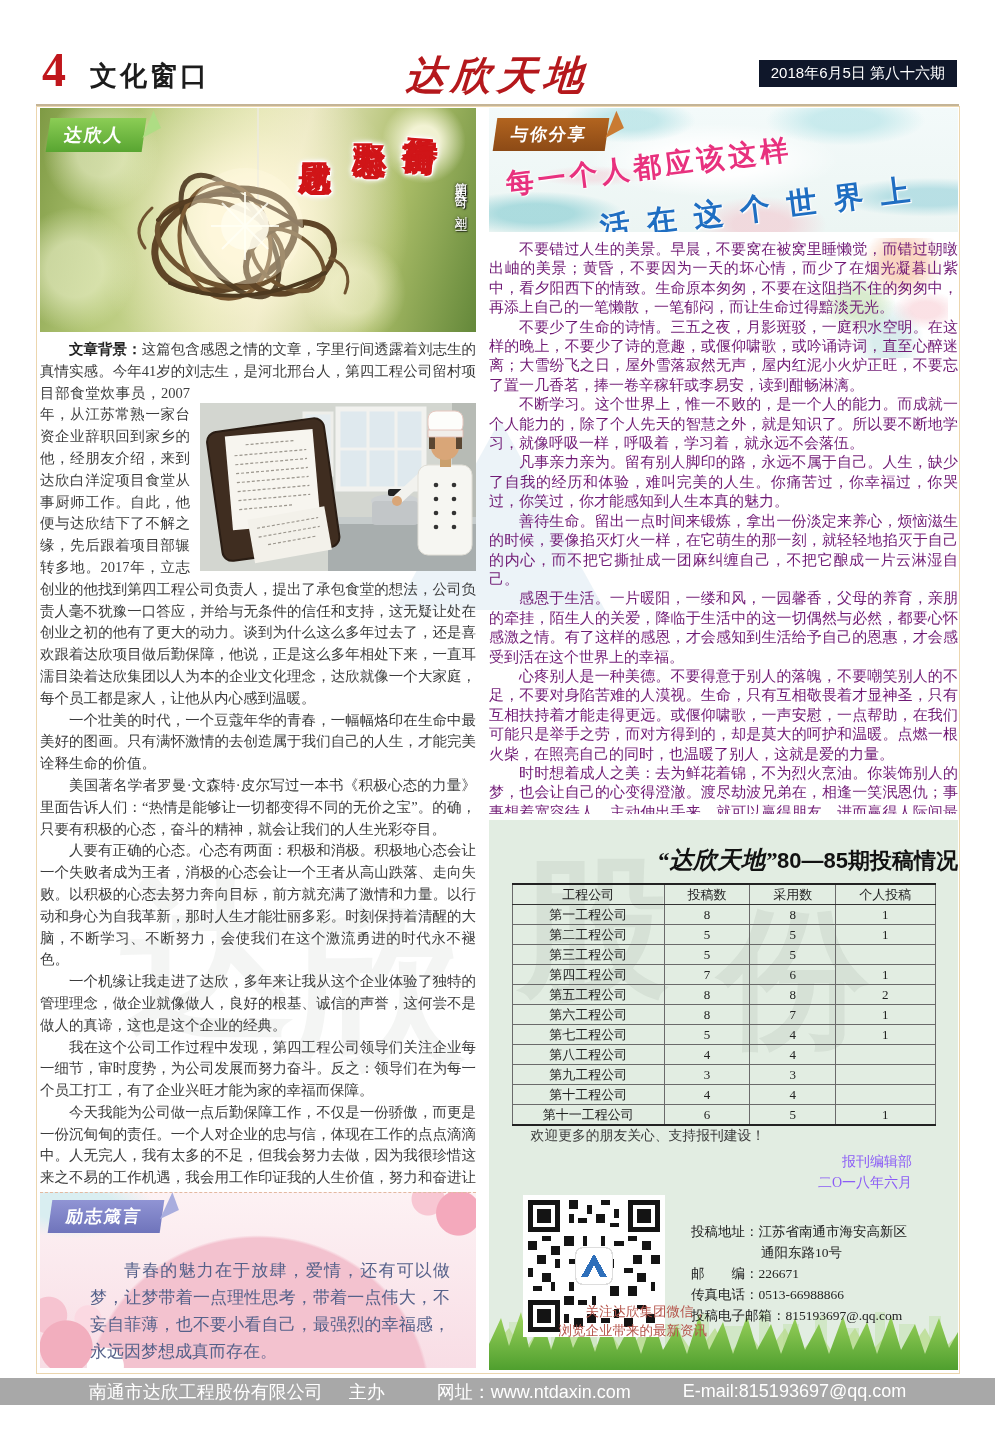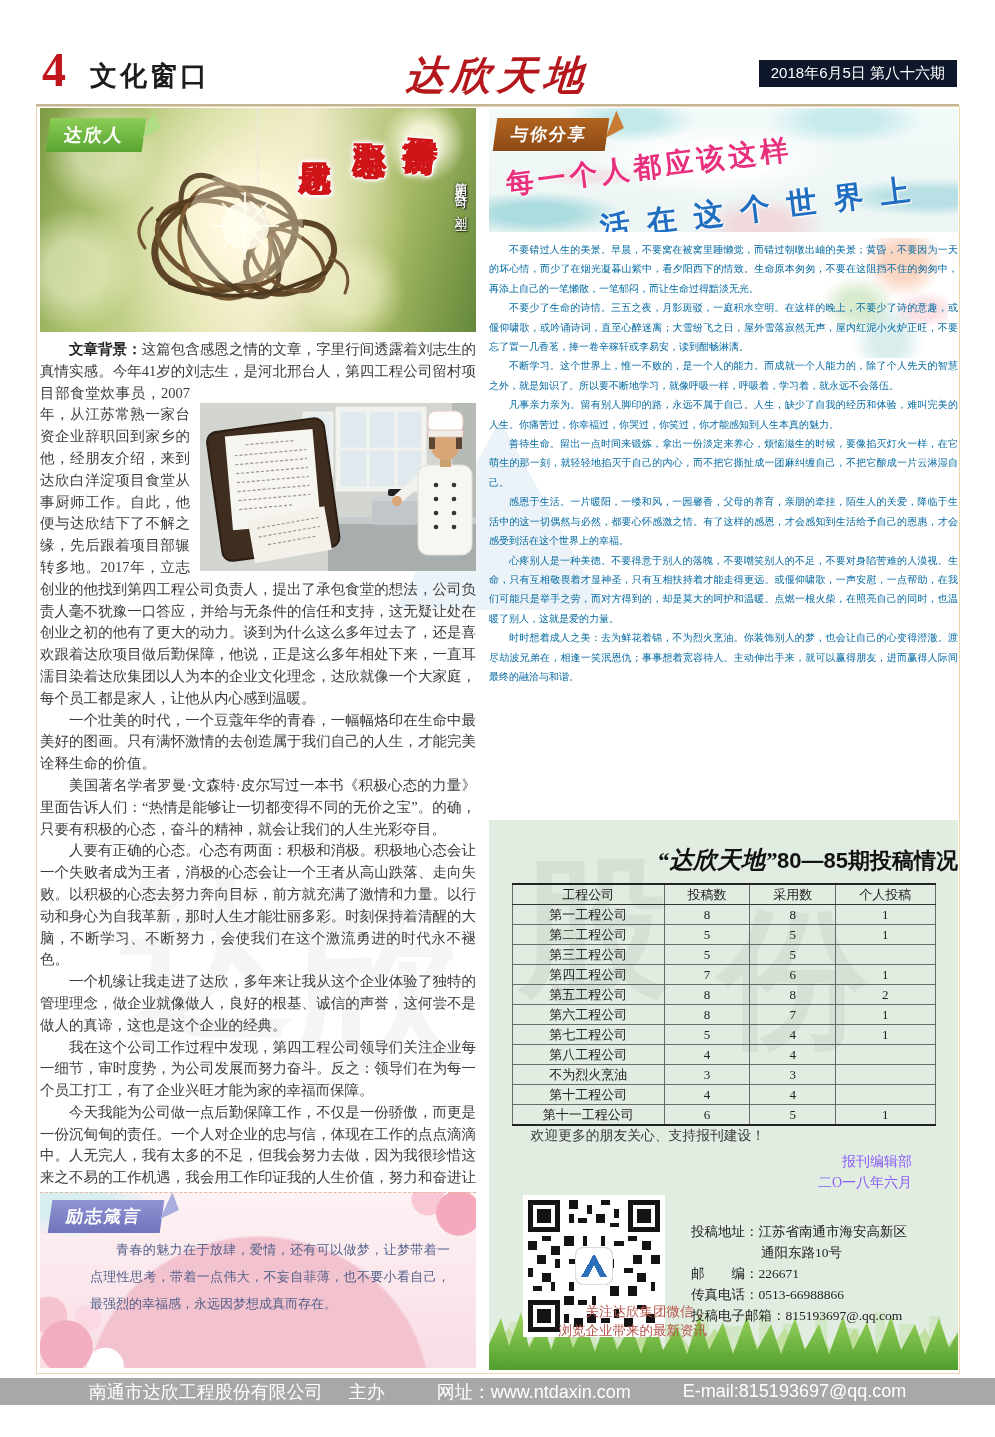--- a/index.html
+++ b/index.html
@@ -62,42 +62,42 @@
       radial-gradient(circle at 6% 88%, #f2aebe 0 26px, rgba(242,174,190,0) 27px),
       radial-gradient(circle at 15% 99%, #ffffff 0 18px, rgba(255,255,255,0) 19px),
       radial-gradient(circle at 2% 70%, #f6c3d0 0 18px, rgba(246,195,208,0) 19px),
       radial-gradient(circle at 11% 72%, #fbd9e2 0 13px, rgba(251,217,226,0) 14px),
       radial-gradient(circle at 96% 12%, #f4a9bc 0 22px, rgba(244,169,188,0) 23px),
       radial-gradient(circle at 89% 4%, #f8c7d3 0 16px, rgba(248,199,211,0) 17px),
       radial-gradient(ellipse at 50% 118%, #f3c2cf 0 55%, rgba(243,194,207,0) 56%),
       radial-gradient(ellipse at 8% 8%, #d9eef1 0 40px, rgba(217,238,241,0) 80px),
       linear-gradient(#fdf2f4,#f8dde5);}
   .motto:before{content:"";position:absolute;left:0;right:0;top:0;border-top:1px dashed #e3b9a0;}
-  .motto-text{padding:44px 26px 0 50px;font-size:13px;line-height:27px;color:#55618a;
+  .motto-text{padding:65px 26px 0 50px;font-size:17px;line-height:27px;color:#55618a;
      text-align:justify;text-indent:2em;}
   
   #right-col{position:absolute;left:489px;top:108px;width:469px;height:1262px;z-index:1;}
   .share-header{position:relative;width:469px;height:124px;overflow:hidden;
      background:
       radial-gradient(ellipse at 10% 85%, rgba(118,198,205,.55) 0 38px, transparent 88px),
       radial-gradient(ellipse at 30% 10%, rgba(150,215,220,.5) 0 28px, transparent 66px),
       radial-gradient(ellipse at 76% 10%, rgba(160,220,225,.5) 0 34px, transparent 80px),
       radial-gradient(ellipse at 94% 72%, rgba(140,205,215,.55) 0 42px, transparent 96px),
       radial-gradient(ellipse at 58% 94%, rgba(245,190,200,.5) 0 28px, transparent 66px),
       radial-gradient(ellipse at 22% 55%, rgba(244,196,207,.4) 0 22px, transparent 55px),
       radial-gradient(ellipse at 48% 42%, rgba(255,255,255,.95) 0 55px, transparent 125px),
       linear-gradient(#f3fafa,#ecf5f3);}
   .t1{position:absolute;left:16px;top:40px;font-size:28px;font-weight:bold;color:#e8317e;
      letter-spacing:4px;transform:rotate(-7deg);white-space:nowrap;z-index:3;
      text-shadow:0 0 4px #fff,1px 1px 0 #fff;}
   .t2{position:absolute;left:110px;top:80px;font-size:30px;font-weight:bold;color:#1f6ec2;
      letter-spacing:17px;transform:rotate(-7deg);white-space:nowrap;z-index:3;
      text-shadow:0 0 4px #fff,1px 1px 0 #fff;}
   .r-article{position:relative;margin-top:8px;height:574px;overflow:hidden;text-align:justify;
-     font-size:10px;line-height:19.4px;color:#0369a1;z-index:2;}
+     font-size:15px;line-height:19.4px;color:#701a75;z-index:2;}
   .r-article p{margin:0;text-indent:2em;}
   .leaf-deco{position:absolute;right:10px;top:130px;width:150px;height:120px;z-index:0;opacity:.8;
      background:
       radial-gradient(ellipse at 70% 20%, rgba(240,150,100,.5) 0 18px, transparent 40px),
       radial-gradient(ellipse at 40% 55%, rgba(150,200,120,.45) 0 16px, transparent 38px),
       radial-gradient(ellipse at 85% 60%, rgba(244,180,190,.5) 0 14px, transparent 34px),
       radial-gradient(ellipse at 60% 85%, rgba(140,200,200,.4) 0 15px, transparent 36px);}
   .green-box{position:absolute;left:0;top:712px;width:469px;height:550px;background:#e2ede2;overflow:hidden;}
   .green-box:before{content:"";position:absolute;left:0;right:0;top:-7px;border-top:1px dashed #e3b9a0;}
   .gb-wm{position:absolute;font-size:150px;font-weight:bold;color:rgba(50,70,50,.07);z-index:0;}
@@ -338,21 +338,21 @@
                 <td>4</td>
                 <td>1</td>
               </tr>
             <tr>
                 <td>第八工程公司</td>
                 <td>4</td>
                 <td>4</td>
                 <td></td>
               </tr>
             <tr>
-                <td>不为烈火烹油</td>
+                <td>第九工程公司</td>
                 <td>3</td>
                 <td>3</td>
                 <td></td>
               </tr>
             <tr>
                 <td>第十工程公司</td>
                 <td>4</td>
                 <td>4</td>
                 <td></td>
               </tr>

